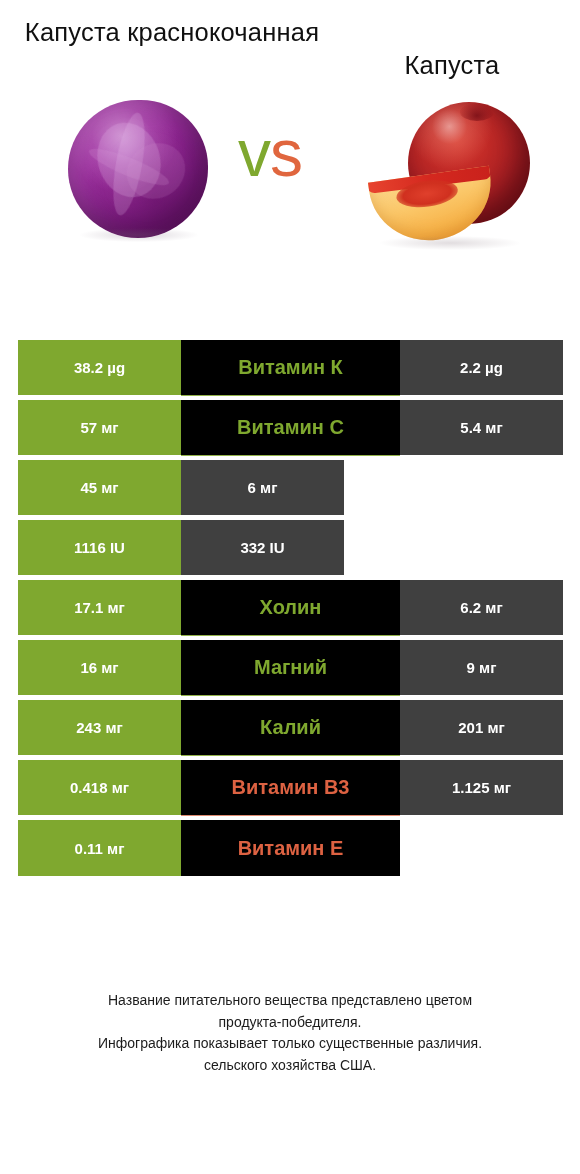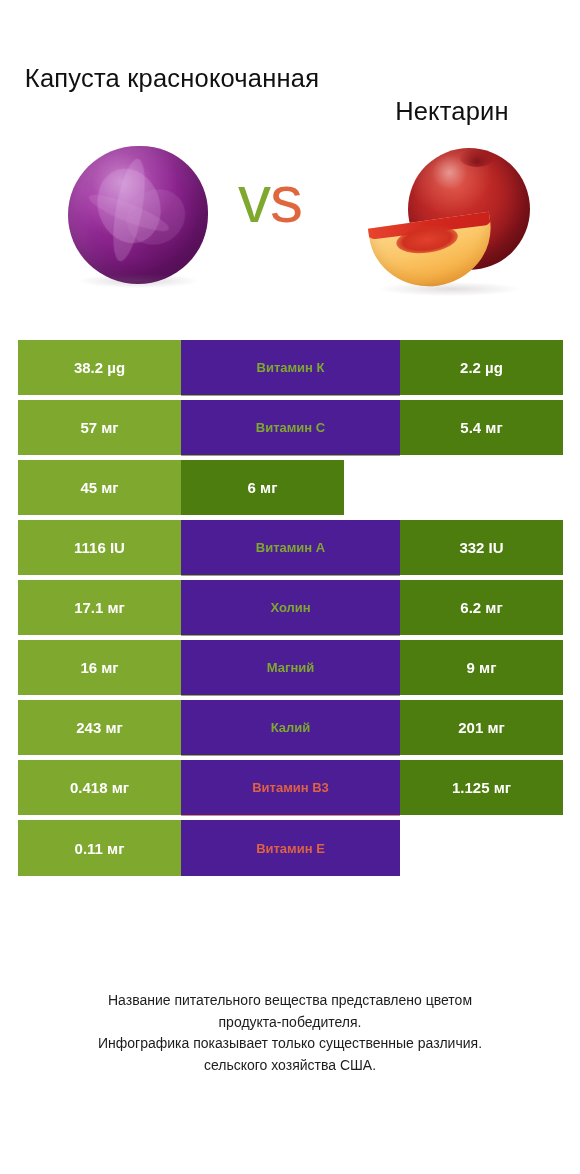--- a/index.html
+++ b/index.html
@@ -13,23 +13,22 @@
     font-family: "Liberation Sans", "DejaVu Sans", sans-serif;
     color: #1a1a1a;
     overflow: hidden;
     position: relative;
   }
 
   
   .header {
     display: flex;
     width: 580px;
-    padding-top: 26px;
+    padding-top: 16px;
     box-sizing: border-box;
-    margin-top: 36px;
   }
   .header-col {
     box-sizing: border-box;
   }
   .header-col.left {
     width: 330px;
     padding-left: 14px;
   }
   .header-col.right {
     width: 250px;
@@ -183,29 +182,29 @@
   }
   .cell-left {
     width: 163px;
     background: #7FA82F;
     color: #ffffff;
     font-size: 15px;
     font-weight: bold;
   }
   .cell-mid {
     width: 219px;
-    background: #4c1d95;
-    font-size: 13px;
+    background: #000000;
+    font-size: 20px;
     font-weight: bold;
   }
   .cell-mid.win-left  { color: #7FA82F; }
   .cell-mid.win-right { color: #DD6242; }
   .cell-right {
     width: 163px;
-    background: #4d7c0f;
+    background: #404040;
     color: #ffffff;
     font-size: 15px;
     font-weight: bold;
   }
   
   .row:not(:last-child) .cell-mid {
     border-bottom: 1px solid #93B24A;
   }
   .row:not(:last-child) .cell-mid.win-right {
     border-bottom-color: #DD8A70;
@@ -230,21 +229,21 @@
   .footer p { margin: 0; }
 </style>
 </head>
 <body>
 
 <div class="header">
   <div class="header-col left">
     <div class="product-title">Капуста краснокочанная</div>
   </div>
   <div class="header-col right">
-    <div class="product-title">Нектарин</div>
+    <div class="product-title">Капуста</div>
   </div>
 </div>
 
 <div class="hero">
 
   <div class="cabbage-wrap">
     <div class="cabbage">
       <span class="vein v1"></span>
       <span class="vein v2"></span>
       <span class="vein v3"></span>
@@ -284,21 +283,20 @@
     <div class="cell cell-right">5.4 мг</div>
   </div>
 
   <div class="row">
     <div class="cell cell-left">45 мг</div>
     <div class="cell cell-right">6 мг</div>
   </div>
 
   <div class="row">
     <div class="cell cell-left">1116 IU</div>
-    <div class="cell cell-mid win-left">Витамин А</div>
     <div class="cell cell-right">332 IU</div>
   </div>
 
   <div class="row">
     <div class="cell cell-left">17.1 мг</div>
     <div class="cell cell-mid win-left">Холин</div>
     <div class="cell cell-right">6.2 мг</div>
   </div>
 
   <div class="row">

